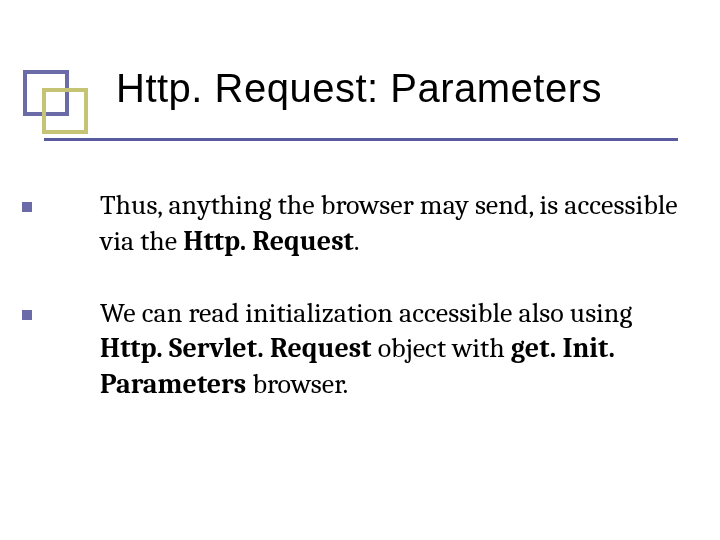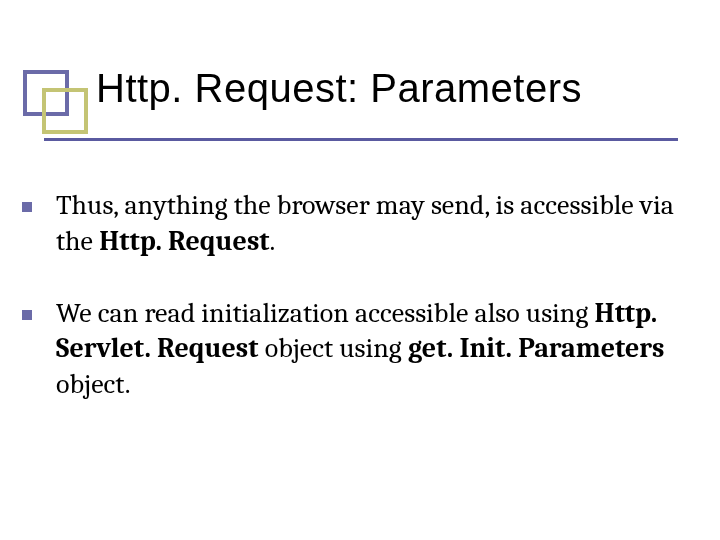--- a/index.html
+++ b/index.html
@@ -37,21 +37,21 @@
     top: 88px;
     width: 46px;
     height: 46px;
     border: 4px solid #c4c474;
     box-sizing: border-box;
     background: transparent;
   }
 
   .title {
     position: absolute;
-    left: 96px;
+    left: 116px;
     top: 66px;
     font-family: Arial, Helvetica, sans-serif;
     font-size: 40px;
     letter-spacing: 0.5px;
     color: #000;
     white-space: nowrap;
   }
 
   .title-rule {
     position: absolute;
@@ -68,20 +68,21 @@
     top: 188px;
     width: 672px;
   }
 
   .bullet-item {
     display: flex;
     align-items: flex-start;
     margin-bottom: 36px;
     line-height: 1.28;
     font-size: 28px;
+    gap: 44px;
   }
 
   .bullet-mark {
     flex: 0 0 auto;
     width: 10px;
     height: 10px;
     background: #6b6ba8;
     margin-top: 14px;
     margin-right: 24px;
   }
@@ -110,19 +111,19 @@
     <div class="bullet-item">
       <div class="bullet-mark"></div>
       <div class="bullet-text">
         <span>Thus, anything the browser may send, is  accessible via the </span><b>Http. Request</b><span>.</span>
       </div>
     </div>
 
     <div class="bullet-item">
       <div class="bullet-mark"></div>
       <div class="bullet-text">
-        <span>We can read initialization accessible also using  </span><b>Http. Servlet. Request</b><span> object using </span><b>get. Init. Parameters</b><span> object.</span>
+        <span>We can read initialization accessible also using  </span><b>Http. Servlet. Request</b><span> object with </span><b>get. Init. Parameters</b><span> browser.</span>
       </div>
     </div>
 
   </div>
 
 </div>
 
 </body></html>

